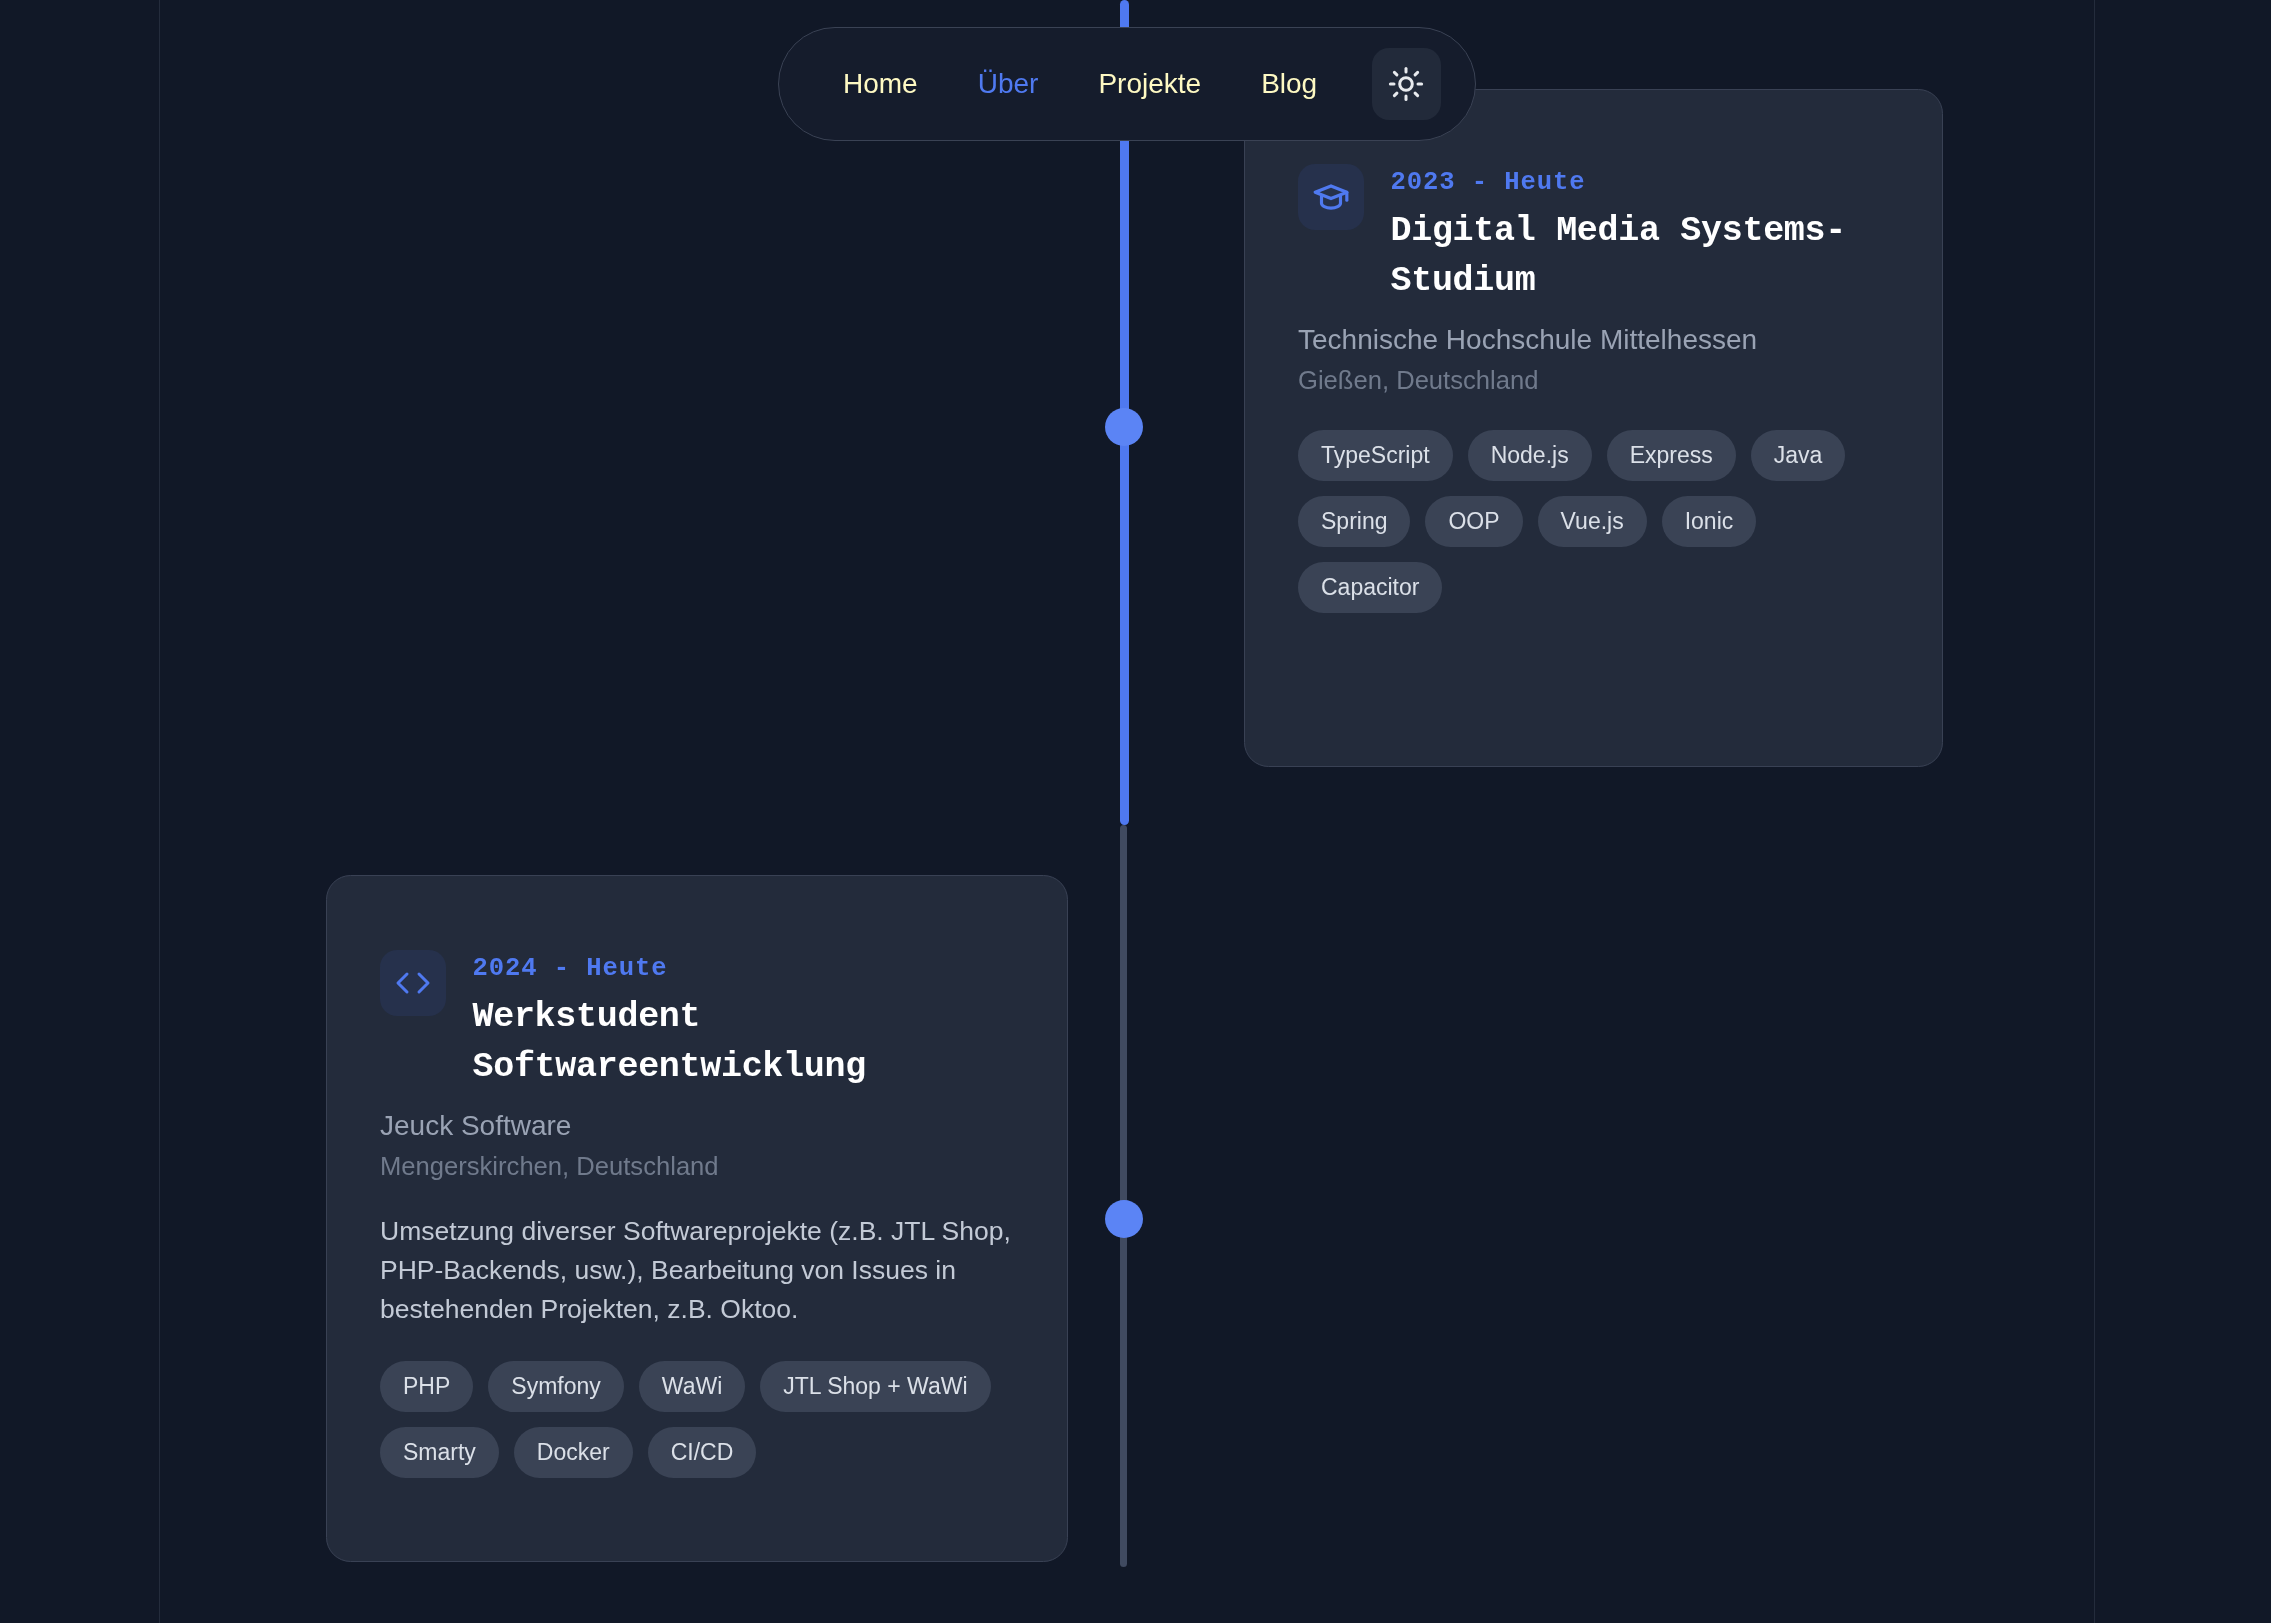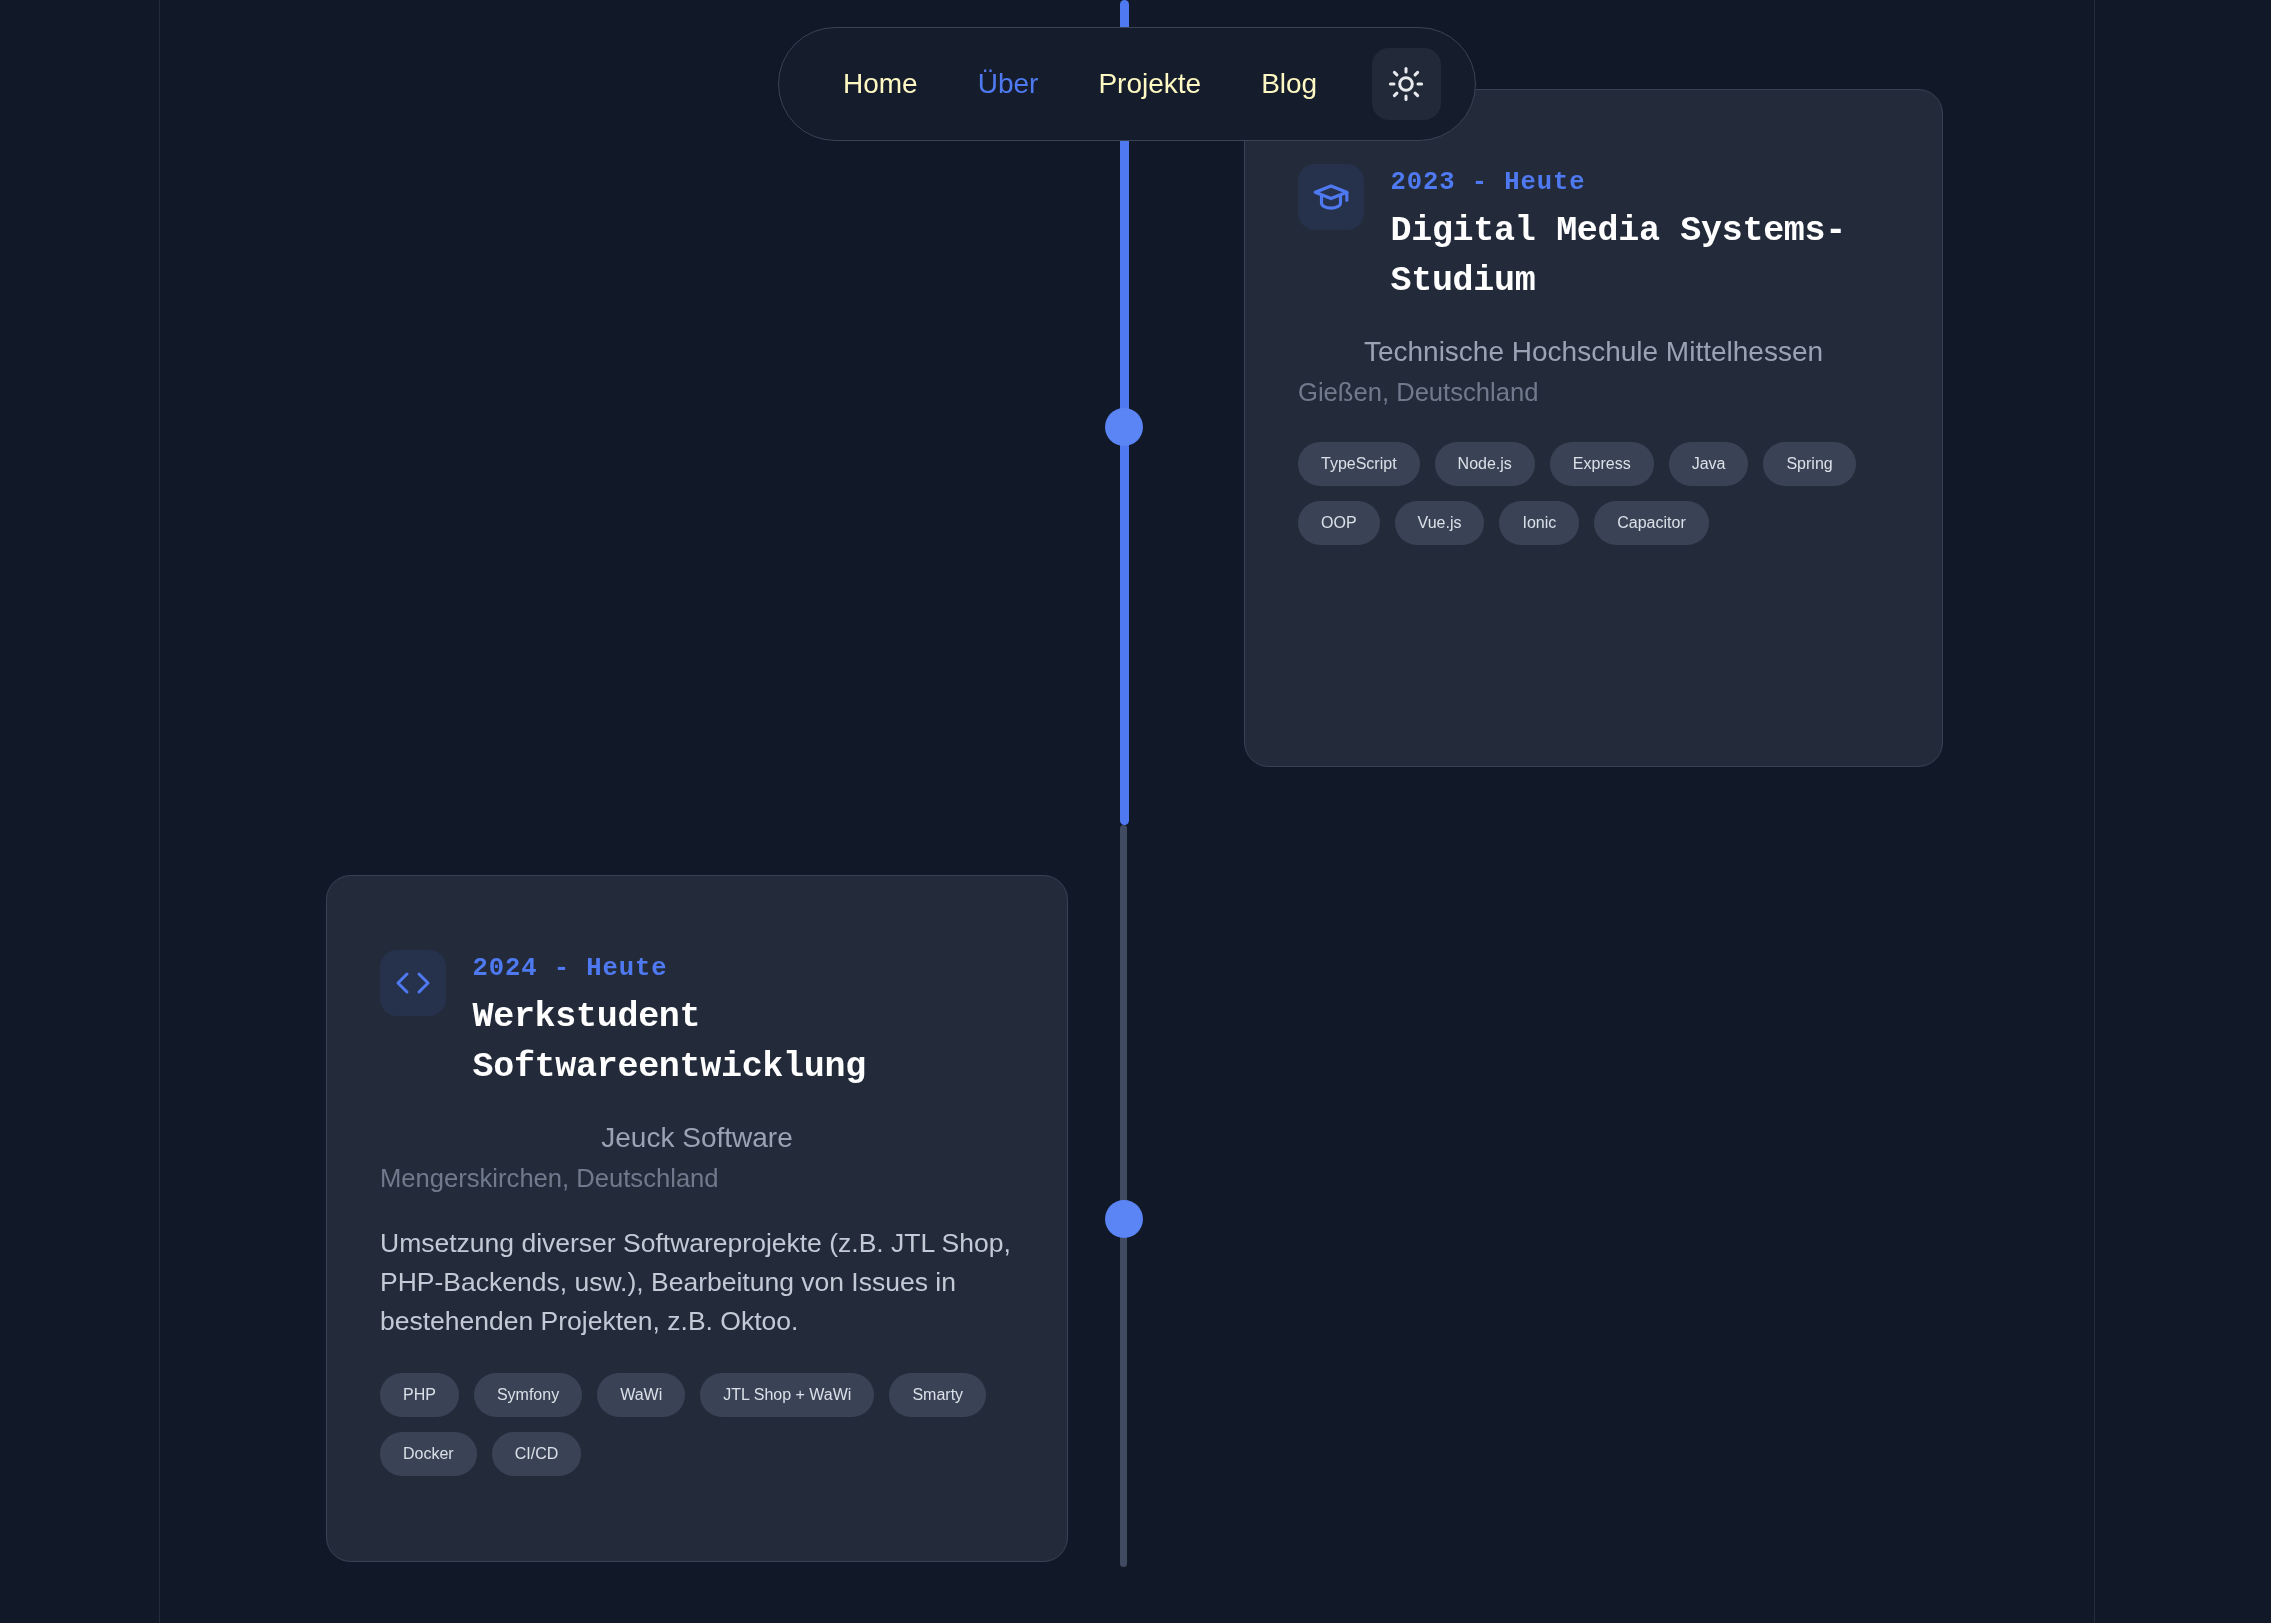--- a/index.html
+++ b/index.html
@@ -126,22 +126,21 @@
     font-weight:bold;
     color:#ffffff;
     line-height:1.42;
     letter-spacing:-0.3px;
   }
 
   .org {
     font-size:28px;
     color:#9aa3b4;
     line-height:1.3;
-    margin-top:28px;
-    text-align:center;
+    margin-top:16px;
   }
   .loc {
     font-size:25.6px;
     color:#707a8c;
     line-height:1.3;
     margin-top:5.7px;
   }
 
   .desc {
     font-size:26.5px;
@@ -151,21 +150,21 @@
   }
 
   .tags {
     display:flex; flex-wrap:wrap;
     gap:15px 15px;
     margin-top:32px;
   }
   .tag {
     background:#3a4355;
     color:#dbe0e8;
-    font-size:16px;
+    font-size:23px;
     line-height:1;
     padding:14px 23px;
     border-radius:945px;
     white-space:nowrap;
   }
 </style>
 </head>
 <body>
 
 <div class="page">

